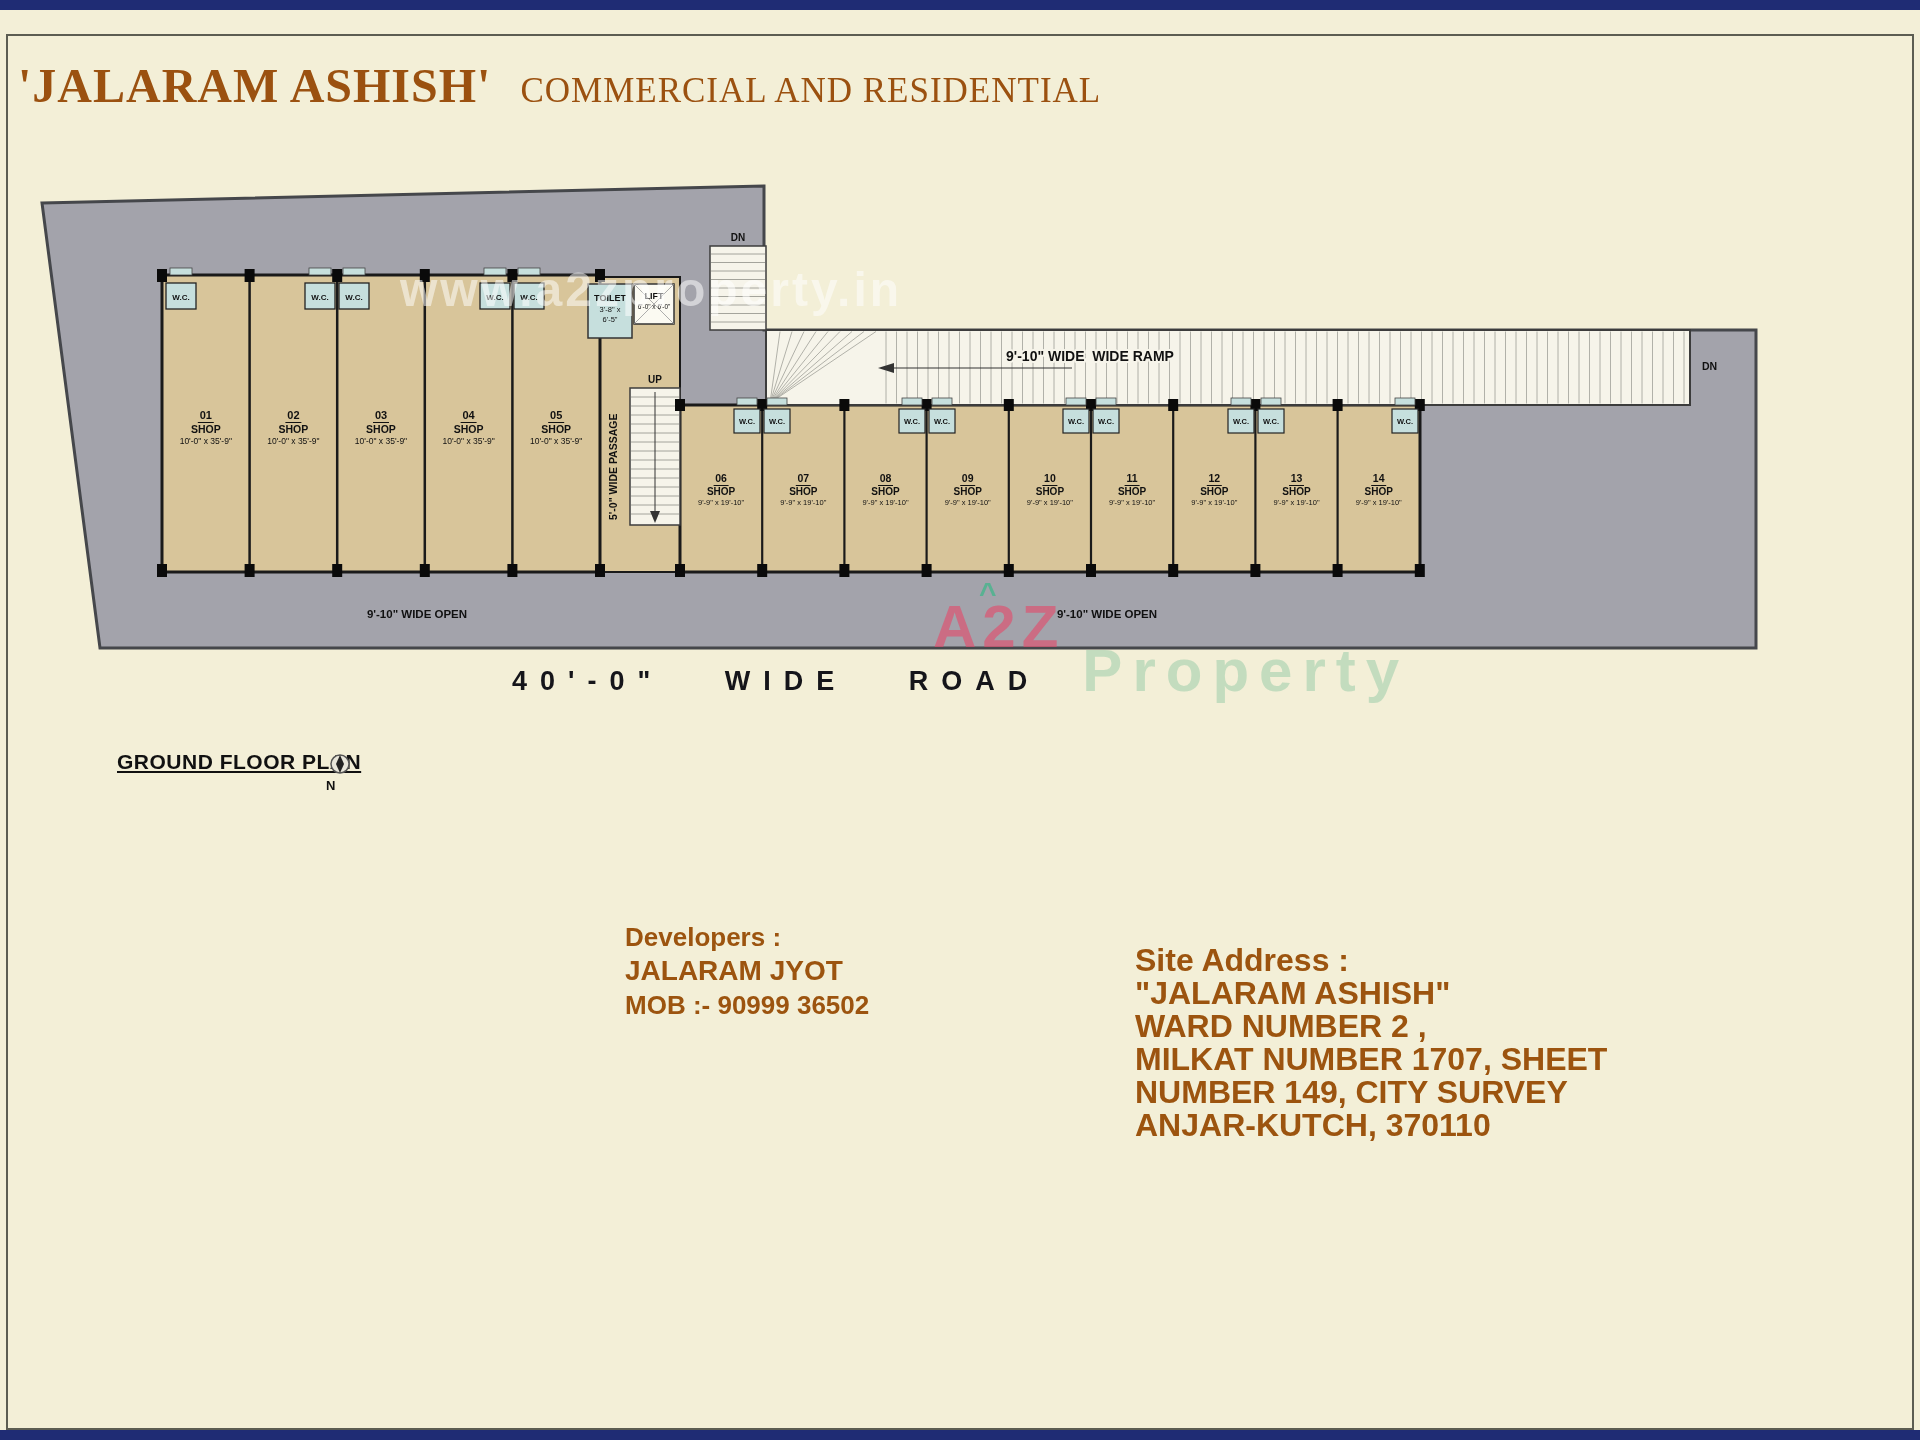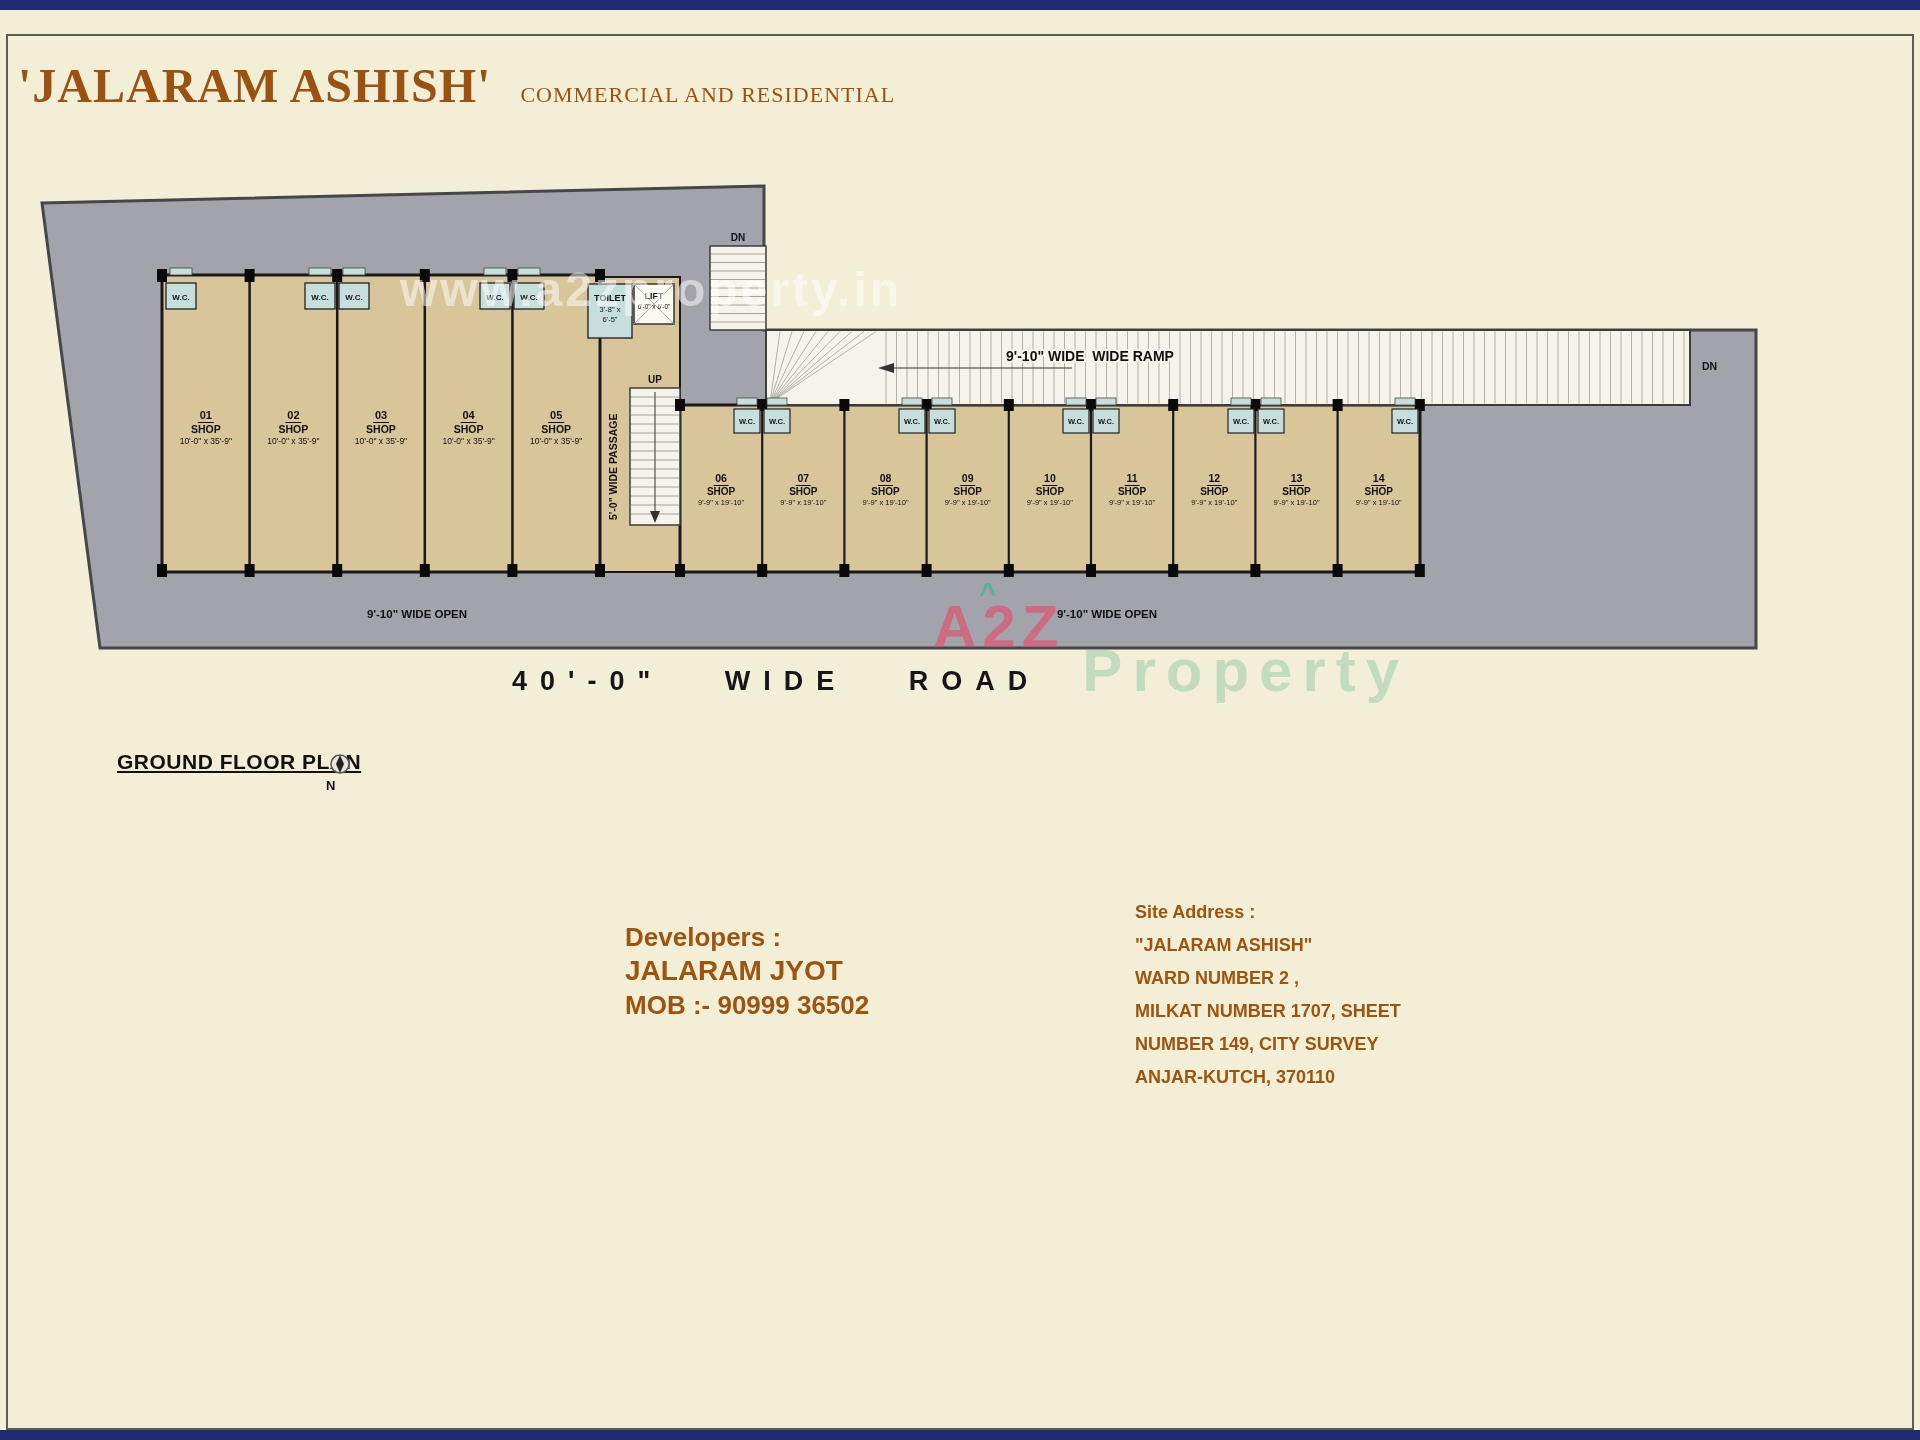--- a/index.html
+++ b/index.html
@@ -7,36 +7,36 @@
     width:1920px;height:1440px;position:relative;overflow:hidden;
     background:#f3efd7;
     font-family:"Liberation Sans",sans-serif;
   }
   .bar{position:absolute;left:0;width:1920px;height:10px;background:#1f2c74;}
   .bar.top{top:0;}
   .bar.bottom{bottom:0;}
   .frame{position:absolute;left:6px;top:34px;width:1904px;height:1392px;border:2px solid #5c5d52;pointer-events:none;}
   .title{position:absolute;left:18px;top:58px;display:flex;align-items:baseline;gap:29px;color:#9b5110;font-family:"Liberation Serif",serif;}
   .title-main{font-size:48px;font-weight:bold;letter-spacing:1px;}
-  .title-sub{font-size:22px;letter-spacing:1px;}
+  .title-sub{font-size:35px;letter-spacing:1px;}
   #plan-svg{position:absolute;left:0;top:0;}
   svg text{font-family:"Liberation Sans",sans-serif;fill:#111;}
   .halo{paint-order:stroke;stroke:#f6f4ea;stroke-width:4px;stroke-linejoin:round;}
   .wm-url{position:absolute;left:400px;top:262px;font-size:48px;font-weight:600;letter-spacing:3px;color:rgba(255,255,255,0.52);}
   .wm-brand{position:absolute;left:933px;top:592px;font-size:60px;font-weight:bold;letter-spacing:6px;display:flex;}
   .wm-a2z{color:rgba(228,74,106,0.62);position:relative;}
   .wm-caret{position:absolute;left:46px;top:-16px;font-size:30px;color:rgba(70,180,140,0.8);letter-spacing:0;}
   .wm-prop{color:rgba(160,206,172,0.58);margin-left:18px;letter-spacing:10px;margin-top:44px;}
   .road{position:absolute;left:512px;top:666px;font-size:27px;font-weight:bold;letter-spacing:13px;color:#15151a;white-space:pre;}
   .caption{position:absolute;left:117px;top:750px;font-size:21px;font-weight:bold;letter-spacing:0.5px;text-decoration:underline;color:#111;}
   .north{position:absolute;left:320px;top:750px;}
   .footer-block{position:absolute;color:#9c540f;font-weight:bold;margin-top:48px;}
   .dev{left:625px;top:872px;font-size:26px;line-height:34px;}
   .dev .name{font-size:28px;}
-  .site{left:1135px;top:848px;font-size:18px;line-height:33px;}
+  .site{left:1135px;top:896px;font-size:32px;line-height:33px;}
 </style>
 </head>
 <body>
 
 <div class="bar top"></div>
 <div class="bar bottom"></div>
 <div class="frame"></div>
 
 <div class="title">
   <span class="title-main">'JALARAM ASHISH'</span>

